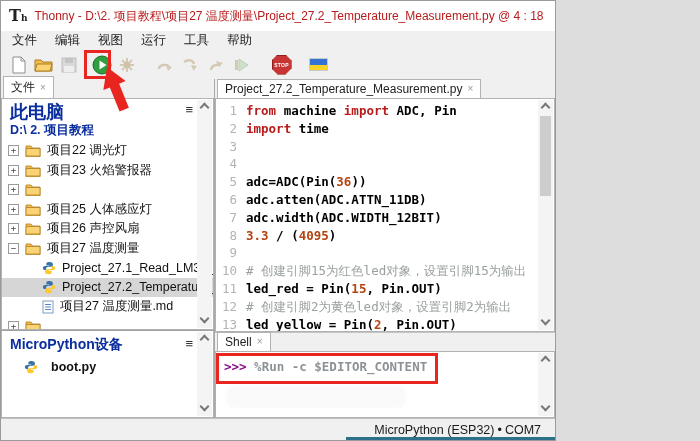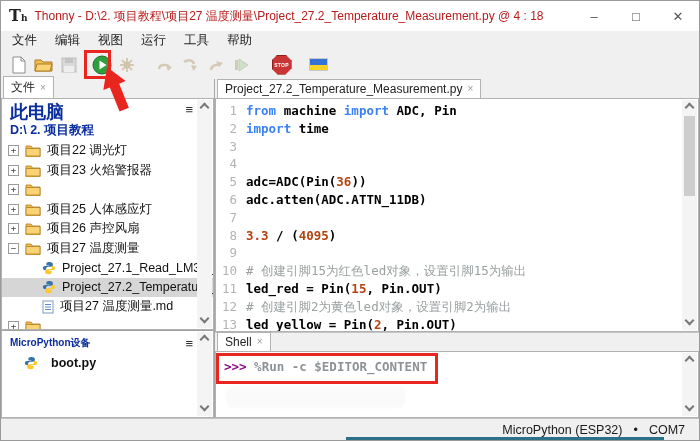--- a/index.html
+++ b/index.html
@@ -1,17 +1,17 @@
 <!DOCTYPE html>
 <html><head>
 <meta charset="utf-8">
 <style>
   * { box-sizing: border-box; margin: 0; padding: 0; }
   body { background:#ddd; font-family:"Liberation Sans","DejaVu Sans",sans-serif; }
-  .win { position:relative; width:700px; height:441px; background:#f0f0f0;
+  .win { position:relative; width:556px; height:441px; background:#f0f0f0;
          border:1px solid #9a9a9a; overflow:hidden; }
 
   
   .titlebar { height:30px; background:#fff; display:flex; align-items:center; padding-left:8px; }
   .app-icon { font-family:"DejaVu Serif",serif; font-weight:bold; font-size:16px; color:#222; line-height:1; }
   .app-icon i { font-style:normal; font-size:9px; }
   .title-text { font-size:12px; color:#b91c1c; margin-left:7px; white-space:nowrap; }
   .win-controls { margin-left:auto; display:flex; height:100%; }
   .win-btn { width:42px; height:100%; display:flex; align-items:center; justify-content:center;
              color:#555; font-size:13px; }
@@ -55,51 +55,51 @@
   .tree { font-size:12.5px; color:#111; }
   .tree-row { display:flex; align-items:center; height:19.5px; white-space:nowrap; padding-left:6px; }
   .tree-row.child { padding-left:40px; }
   .tree-row.selected { background:#d6d6d6; }
   .expander { width:11px; height:11px; border:1px solid #9a9a9a; background:#fff; color:#444;
               font-size:9px; line-height:9px; text-align:center; margin-right:6px; flex:0 0 auto;
               font-family:"DejaVu Sans Mono",monospace; }
   .tree-ico { margin-right:6px; flex:0 0 auto; display:flex; }
   .tree-label { overflow:hidden; }
 
-  .dev-title { font-size:10px; font-weight:bold; color:#0a2e9e; padding:5px 0 3px 8px; }
+  .dev-title { font-size:14px; font-weight:bold; color:#0a2e9e; padding:5px 0 3px 8px; }
   .dev-row { display:flex; align-items:center; font-size:12.5px; font-weight:bold; color:#111;
              padding-left:22px; height:20px; gap:7px; }
 
   
   .vscroll { position:absolute; top:1px; right:1px; bottom:1px; width:15px; background:#f4f4f4; }
   .chev { width:7px; height:7px; border-top:2px solid #777; border-right:2px solid #777; margin:4px auto; }
   .chev.up { transform:rotate(-45deg); } .chev.down { transform:rotate(135deg); }
   .chev-bottom { position:absolute; bottom:2px; left:0; right:0; }
   .sthumb { position:absolute; left:2px; right:2px; background:#cdcdcd; }
 
   
   .editor-body { flex:1; position:relative; background:#fff; border:1px solid #b2b2b2; overflow:hidden; }
   .code { font-family:"DejaVu Sans Mono","Liberation Mono",monospace; font-size:12.5px;
           font-weight:bold; line-height:17.8px; padding-top:3px; }
   .code-line { display:flex; white-space:pre; }
   .ln { width:30px; text-align:right; padding-right:9px; color:#b3b3b3; font-weight:normal; flex:0 0 auto; }
-  .seg-k { color:#3b82f6; } .seg-n { color:#b44410; } .seg-p { color:#000; }
+  .seg-k { color:#b91c1c; } .seg-n { color:#b44410; } .seg-p { color:#000; }
   .seg-c { color:#9aa0a0; font-weight:normal; }
 
   
   .shell-body { height:67px; position:relative; background:#fff; border:1px solid #b2b2b2; overflow:hidden; }
   .shell-line { font-family:"DejaVu Sans Mono","Liberation Mono",monospace; font-size:12.5px;
                 font-weight:bold; line-height:18px; padding:6px 8px 0 8px; white-space:pre; }
   .sh-prompt { color:#8a0b8a; } .sh-cmd { color:#8c9296; }
   .smudge { position:absolute; background:#fafafa; border-radius:8px; filter:blur(1px); }
 
   
   .statusbar { position:absolute; left:0; right:0; bottom:0; height:22px; background:#f0f0f0;
                border-top:1px solid #c2c2c2; display:flex; align-items:center;
-               justify-content:flex-end; padding-right:14px; font-size:12.5px; color:#1a1a1a; gap:11px; }
+               justify-content:flex-end; padding-right:14px; font-size:12.5px; color:#1a1a1a; gap:3px; }
   .taskbar-sliver { position:absolute; bottom:0; left:345px; width:318px; height:3px; background:#2d7189; }
 
   
   .anno { position:absolute; z-index:60; pointer-events:none; }
   .redbox { border:3px solid #e8251f; }
 </style>
 </head>
 <body>
 
 <div class="win">
@@ -345,21 +345,21 @@
         </div>
       </div>
       <div class="editor-body">
         <div class="code" id="codelines">
             <div class="code-line"><span class="ln">1</span><span class="seg-k">from</span><span class="seg-p"> machine </span><span class="seg-k">import</span><span class="seg-p"> ADC, Pin</span></div>
             <div class="code-line"><span class="ln">2</span><span class="seg-k">import</span><span class="seg-p"> time</span></div>
             <div class="code-line"><span class="ln">3</span></div>
             <div class="code-line"><span class="ln">4</span></div>
             <div class="code-line"><span class="ln">5</span><span class="seg-p">adc=ADC(Pin(</span><span class="seg-n">36</span><span class="seg-p">))</span></div>
             <div class="code-line"><span class="ln">6</span><span class="seg-p">adc.atten(ADC.ATTN_11DB)</span></div>
-            <div class="code-line"><span class="ln">7</span></div>
+            <div class="code-line"><span class="ln">7</span><span class="seg-p">adc.width(ADC.WIDTH_12BIT)</span></div>
             <div class="code-line"><span class="ln">8</span><span class="seg-n">3.3</span><span class="seg-p"> / (</span><span class="seg-n">4095</span><span class="seg-p">)</span></div>
             <div class="code-line"><span class="ln">9</span></div>
             <div class="code-line"><span class="ln">10</span><span class="seg-c"># 创建引脚15为红色led对象，设置引脚15为输出</span></div>
             <div class="code-line"><span class="ln">11</span><span class="seg-p">led_red = Pin(</span><span class="seg-n">15</span><span class="seg-p">, Pin.OUT)</span></div>
             <div class="code-line"><span class="ln">12</span><span class="seg-c"># 创建引脚2为黄色led对象，设置引脚2为输出</span></div>
             <div class="code-line"><span class="ln">13</span><span class="seg-p">led_yellow = Pin(</span><span class="seg-n">2</span><span class="seg-p">, Pin.OUT)</span></div>
           </div>
         <div class="vscroll">
           <div class="chev up"></div>
           <div class="sthumb" style="top:16px; height:80px;"></div>

